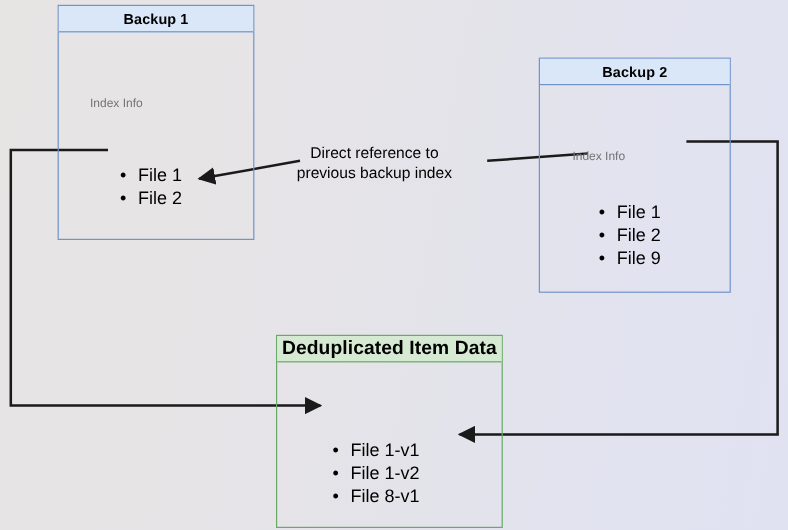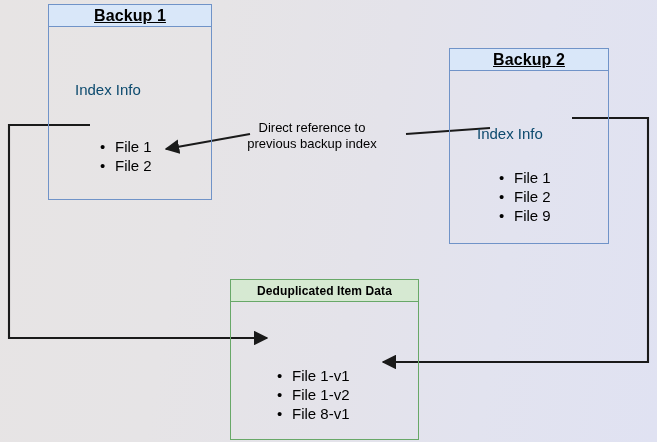--- a/index.html
+++ b/index.html
@@ -55,22 +55,22 @@
     border-bottom: 1px solid #68a868;
   }
   .node-body {
     position: relative;
     width: 100%;
     box-sizing: border-box;
   }
 
   .section-title {
     position: absolute;
-    font-size: 15px;
-    color: #0c4a6e;
+    font-size: 10px;
+    color: #737373;
     white-space: nowrap;
   }
 
   ul.file-list {
     position: absolute;
     margin: 0;
     padding: 0;
     list-style: none;
   }
   ul.file-list li {
@@ -100,22 +100,22 @@
     color: #000;
     white-space: pre-line;
   }
 
   
   #backup1 { left: 48px;  top: 4px;   width: 164px; height: 196px; }
   #backup2 { left: 449px; top: 4px;   width: 160px; height: 196px; margin-top: 44px; }
   #dedup   { left: 230px; top: 279px; width: 189px; height: 161px; }
 
   #backup1 > .node-header,
-  #backup2 > .node-header { height: 22px; line-height: 22px; font-size: 16px; text-decoration: underline; }
-  #dedup  > .node-header  { height: 22px; line-height: 22px; font-size: 12px; }
+  #backup2 > .node-header { height: 22px; line-height: 22px; font-size: 12px; }
+  #dedup  > .node-header  { height: 22px; line-height: 22px; font-size: 16px; }
 
   #backup1 > .node-body { height: 172px; }
   #backup2 > .node-body { height: 172px; }
   #dedup  > .node-body  { height: 137px; }
 
   #b1-title { left: 26px; top: 54px; }
   #b2-title { left: 27px; top: 54px; }
 
   #b1-files { left: 51px; top: 110px; }
   #b2-files { left: 49px; top: 97px; }

